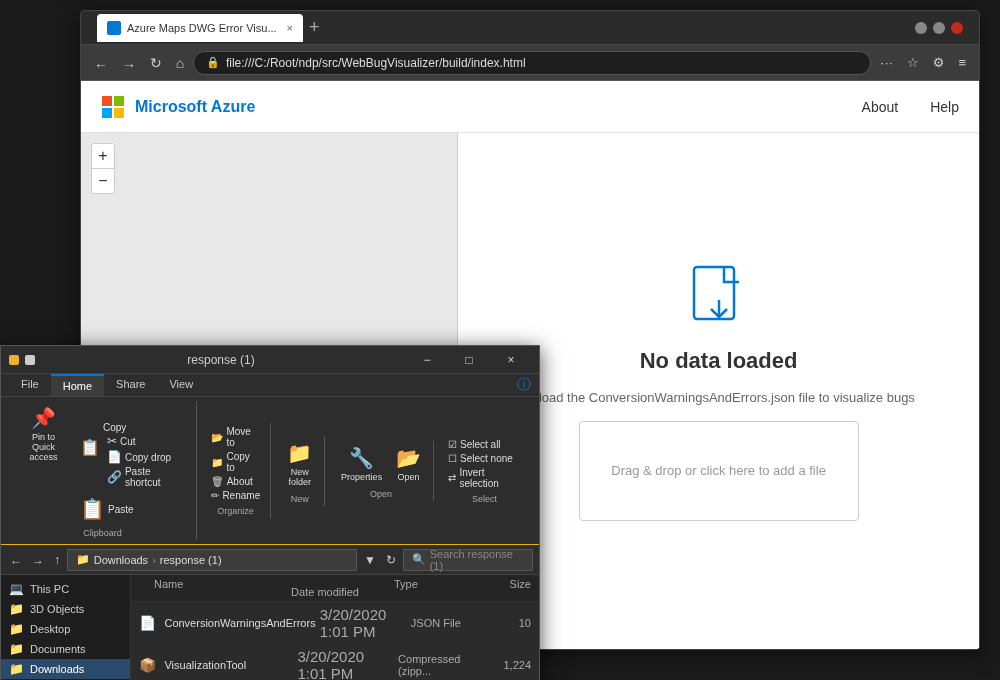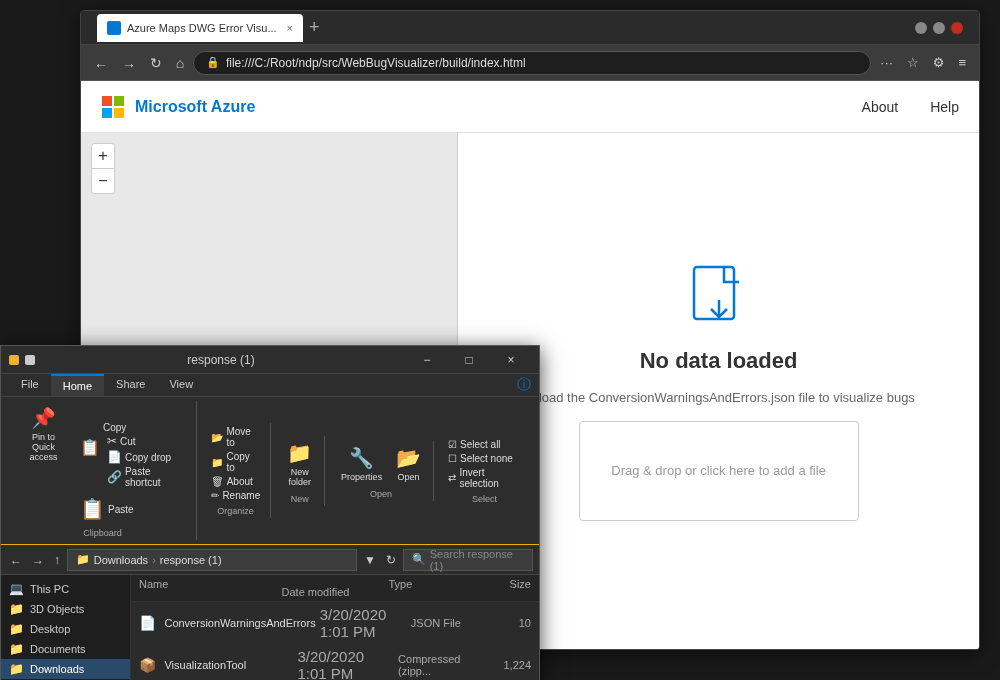--- a/index.html
+++ b/index.html
@@ -388,21 +388,21 @@
       display: flex;
       background: #252525;
       border-bottom: 1px solid #333;
       padding: 3px 8px;
     }
     .file-col {
       font-size: 11px;
       color: #aaa;
       cursor: pointer;
     }
-    .file-col-name { flex: 2; }
+    .file-col-name { flex: 2; margin-left: 15px; }
     .file-col-date { flex: 1.5; margin-top: 8px; }
     .file-col-type { flex: 1.5; }
     .file-col-size { flex: 0.5; text-align: right; }
 
     .file-row {
       display: flex;
       align-items: center;
       padding: 4px 8px;
       cursor: pointer;
       gap: 4px;

